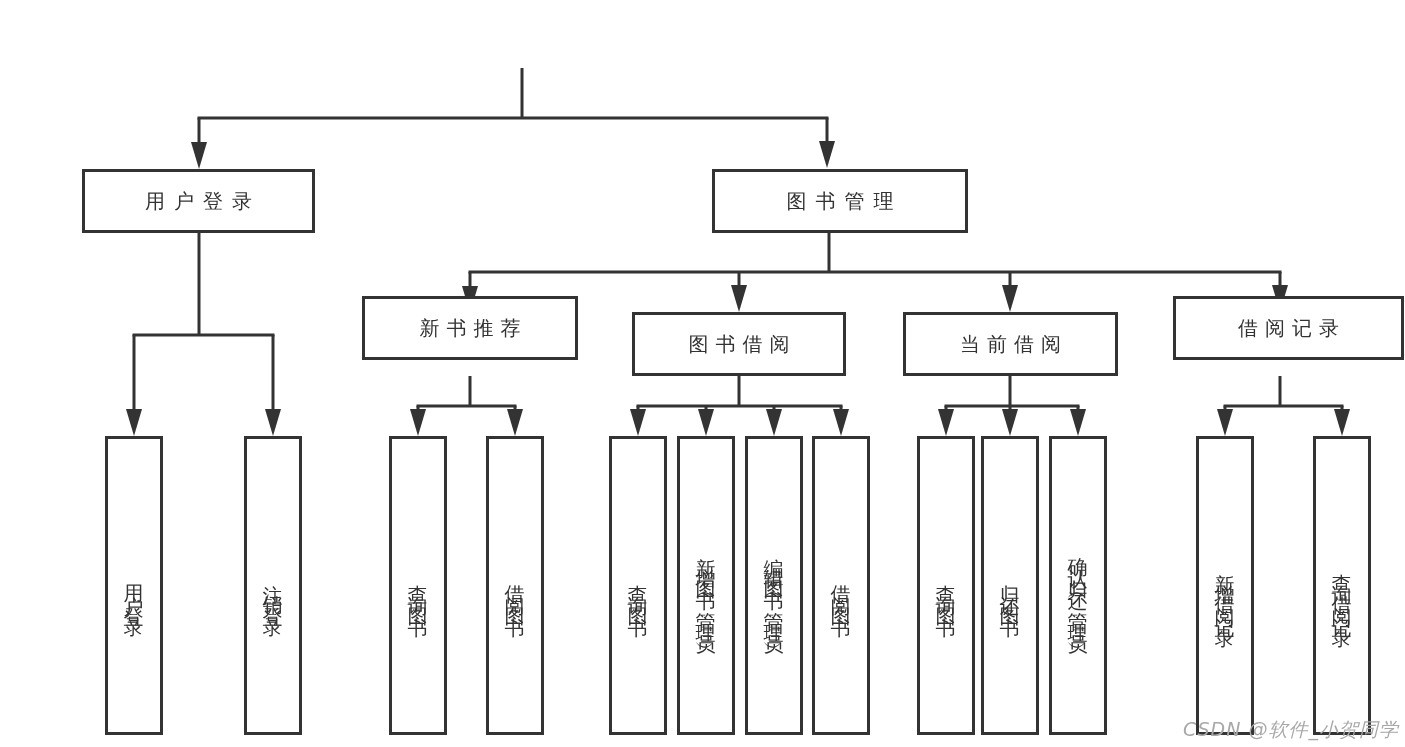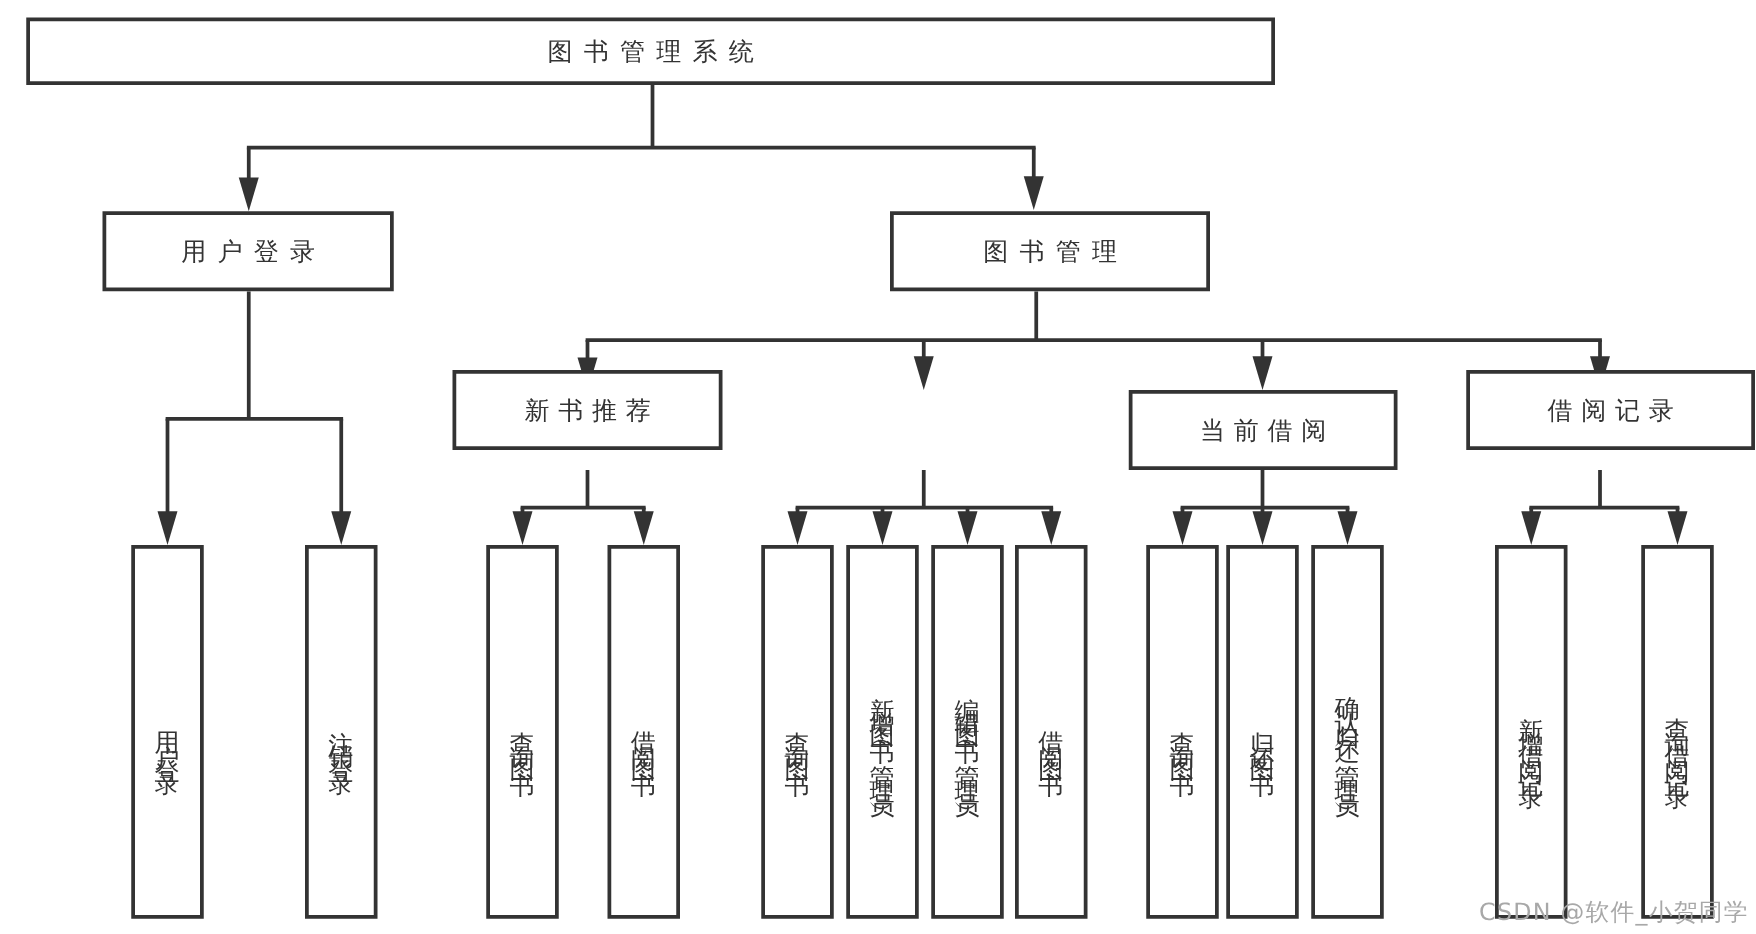--- a/index.html
+++ b/index.html
@@ -15,21 +15,21 @@
   .lbl{color:#333333;white-space:nowrap;}
   .hbox .lbl{font-size:20px;letter-spacing:9px;margin-right:-9px;}
   .l3 .lbl{font-size:20px;letter-spacing:7px;margin-right:-7px;}
   .leaf{top:436px;width:58px;height:299px;}
   .leaf .lbl{
     writing-mode:vertical-rl;text-orientation:mixed;
     font-size:20px;letter-spacing:11px;margin-bottom:-11px;line-height:1.1;
   }
   .watermark{
     position:absolute;top:717px;right:6px;z-index:5;
-    font-size:19px;letter-spacing:1px;color:#a8a8a8;white-space:nowrap;
+    font-size:19px;letter-spacing:1px;color:#a8a8a8;white-space:nowrap;font-style:italic;
   }
 </style>
 </head>
 <body>
 
 <div class="canvas">
 
   <svg class="wires" width="1405" height="747" id="connectors">
       <line x1="522" y1="68" x2="522" y2="118" stroke="#333333" stroke-width="3"></line>
       <line x1="197.5" y1="118" x2="828.5" y2="118" stroke="#333333" stroke-width="3"></line>
@@ -78,33 +78,33 @@
       <line x1="1078" y1="406" x2="1078" y2="428" stroke="#333333" stroke-width="3"></line>
       <polygon points="1070,409 1086,409 1078,436" fill="#333333"></polygon>
       <line x1="1280" y1="376" x2="1280" y2="406" stroke="#333333" stroke-width="3"></line>
       <line x1="1223.5" y1="406" x2="1343.5" y2="406" stroke="#333333" stroke-width="3"></line>
       <line x1="1225" y1="406" x2="1225" y2="428" stroke="#333333" stroke-width="3"></line>
       <polygon points="1217,409 1233,409 1225,436" fill="#333333"></polygon>
       <line x1="1342" y1="406" x2="1342" y2="428" stroke="#333333" stroke-width="3"></line>
       <polygon points="1334,409 1350,409 1342,436" fill="#333333"></polygon>
     </svg>
 
-  <div class="box hbox" style="left:21px;top:14px;width:999px;height:54px">
-    <span class="lbl">图书管理系统</span>
-  </div>
 
   <div class="box hbox" style="left:82px;top:169px;width:233px;height:64px">
     <span class="lbl">用户登录</span>
   </div>
   <div class="box hbox" style="left:712px;top:169px;width:256px;height:64px">
     <span class="lbl">图书管理</span>
   </div>
 
   <div class="box hbox l3" style="left:362px;top:296px;width:216px;height:64px">
     <span class="lbl">新书推荐</span>
+  </div>
+  <div class="box hbox l3" style="left:632px;top:312px;width:214px;height:64px">
+    <span class="lbl">图书借阅</span>
   </div>
   <div class="box hbox l3" style="left:903px;top:312px;width:215px;height:64px">
     <span class="lbl">当前借阅</span>
   </div>
   <div class="box hbox l3" style="left:1173px;top:296px;width:231px;height:64px">
     <span class="lbl">借阅记录</span>
   </div>
 
   <div class="box leaf" style="left:105px">
     <span class="lbl">用户登录</span>

